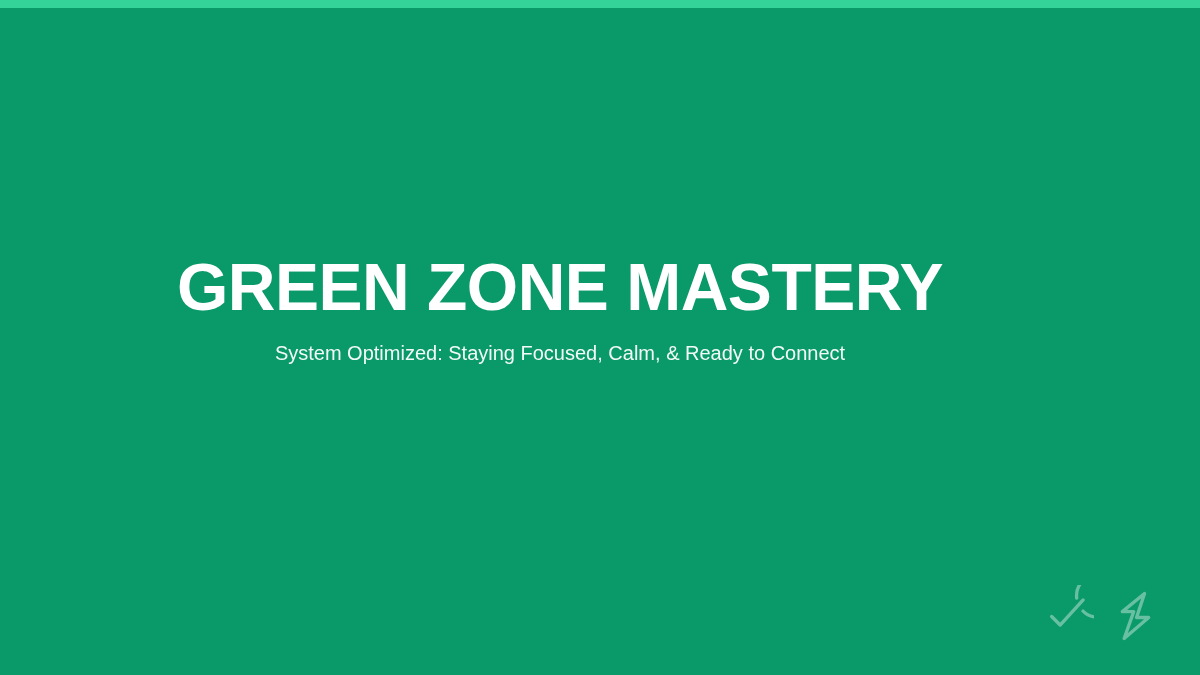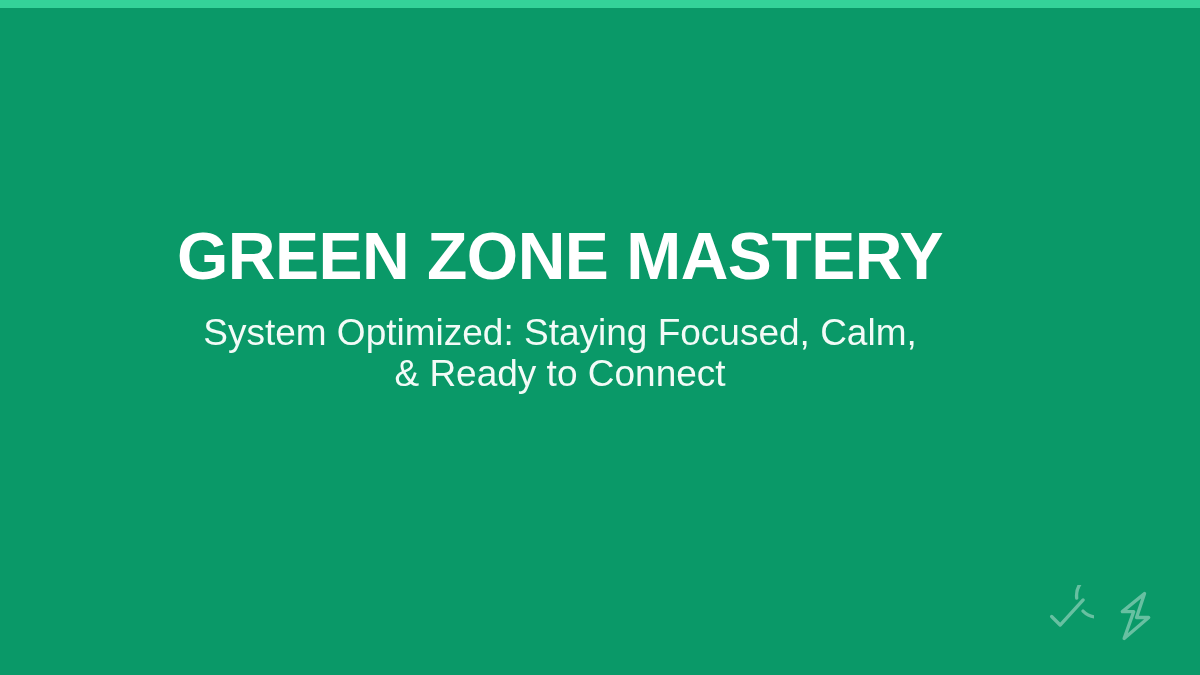--- a/index.html
+++ b/index.html
@@ -54,21 +54,21 @@
     letter-spacing: -0.5px;
     color: #ffffff;
     text-align: center;
     white-space: nowrap;
   }
 
   .slide-subtitle {
     margin: 0;
     margin-top: 20px;
     font-family: "Liberation Sans", sans-serif;
-    font-size: 37px;
+    font-size: 20px;
     font-weight: normal;
     line-height: 1.12;
     color: #f2fbf7;
     text-align: center;
     max-width: 730px;
   }
 
   .icon-cluster {
     position: absolute;
     right: 34px;

